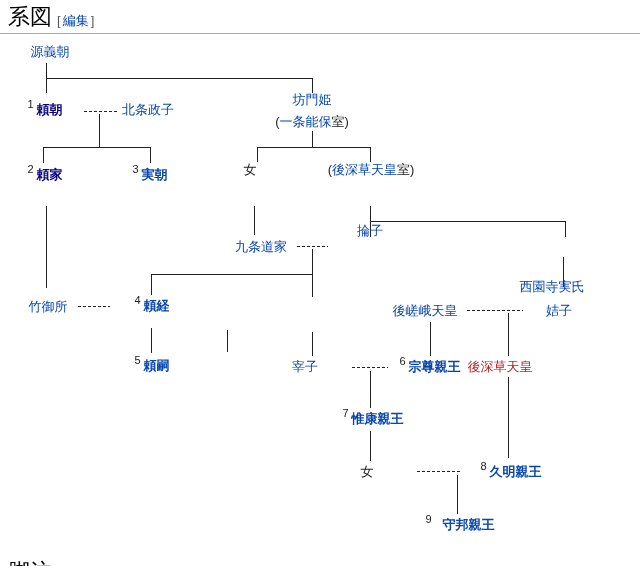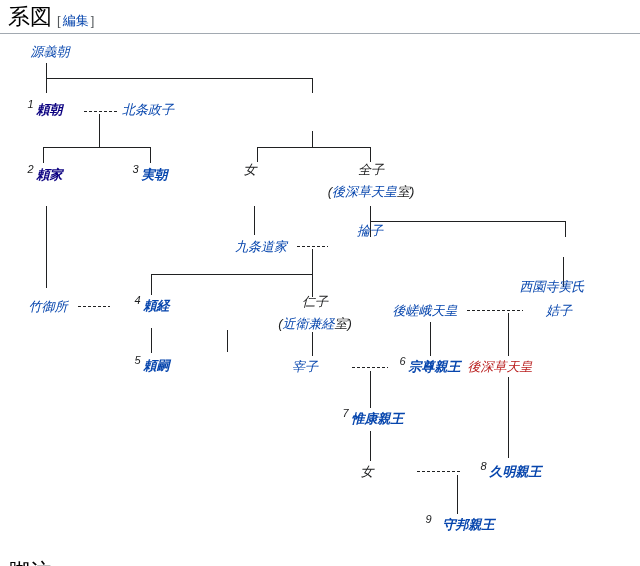--- a/index.html
+++ b/index.html
@@ -18,21 +18,21 @@
     font-family:"Liberation Sans","DejaVu Sans",sans-serif;
   }
   .editsection .bracket{color:#54595d;}
   .editsection a{color:#0645ad;text-decoration:none;padding:0 2px;cursor:pointer;}
   .rule{position:absolute;left:0;top:33px;width:640px;height:0;border-top:1px solid #a2a9b1;}
   .footer-h2{
     position:absolute;left:8px;top:557px;
     font-family:"Liberation Serif","DejaVu Serif",serif;
     font-size:22px;color:#000;font-weight:400;white-space:nowrap;
   }
-  #tree{position:absolute;left:0;top:0;width:638px;height:566px;font-style:italic;}
+  #tree{position:absolute;left:0;top:0;width:638px;height:566px;}
   .node{
     position:absolute;transform:translateX(-50%);
     text-align:center;font-size:13px;line-height:22px;white-space:nowrap;color:#202122;
   }
   .node a{text-decoration:none;cursor:pointer;}
   .node sup.gen{
     font-size:11px;line-height:1;color:#202122;
     vertical-align:6px;margin-right:3px;font-weight:400;
   }
   .edge{position:absolute;}
@@ -94,52 +94,49 @@
       <div class="node" style="left: 50px; top: 41px;">
         <div class="nline"><a style="color: rgb(6, 69, 173);">源義朝</a></div>
       </div>
       <div class="node" style="left: 45px; top: 99px;">
         <div class="nline"><sup class="gen">1</sup><a style="color: rgb(11, 0, 128); font-weight: 700;">頼朝</a></div>
       </div>
       <div class="node" style="left: 148px; top: 99px;">
         <div class="nline"><a style="color: rgb(6, 69, 173);">北条政子</a></div>
       </div>
       <div class="node" style="left: 312px; top: 89px;">
+        <div class="nline"><a style="color: rgb(6, 69, 173);">坊門姫</a></div>
+        <div class="nline"><span style="color: rgb(32, 33, 34);">(</span><a style="color: rgb(6, 69, 173);">一条能保</a><span style="color: rgb(32, 33, 34);">室)</span></div>
       </div>
       <div class="node" style="left: 45px; top: 164px;">
         <div class="nline"><sup class="gen">2</sup><a style="color: rgb(11, 0, 128); font-weight: 700;">頼家</a></div>
       </div>
       <div class="node" style="left: 150px; top: 164px;">
         <div class="nline"><sup class="gen">3</sup><a style="color: rgb(6, 69, 173); font-weight: 700;">実朝</a></div>
       </div>
       <div class="node" style="left: 250px; top: 159px;">
         <div class="nline"><span style="color: rgb(32, 33, 34);">女</span></div>
       </div>
       <div class="node" style="left: 371px; top: 159px;">
-        <div class="nline"><span style="color: rgb(32, 33, 34);">全子</span></div>
         <div class="nline"><span style="color: rgb(32, 33, 34);">(</span><a style="color: rgb(6, 69, 173);">後深草天皇</a><span style="color: rgb(32, 33, 34);">室)</span></div>
       </div>
       <div class="node" style="left: 261px; top: 236px;">
         <div class="nline"><a style="color: rgb(6, 69, 173);">九条道家</a></div>
       </div>
       <div class="node" style="left: 370px; top: 220px;">
         <div class="nline"><a style="color: rgb(6, 69, 173);">掄子</a></div>
       </div>
       <div class="node" style="left: 552px; top: 240px; margin-top: 36px;">
         <div class="nline"><a style="color: rgb(6, 69, 173);">西園寺実氏</a></div>
       </div>
       <div class="node" style="left: 48px; top: 296px;">
         <div class="nline"><a style="color: rgb(6, 69, 173);">竹御所</a></div>
       </div>
       <div class="node" style="left: 152px; top: 295px;">
         <div class="nline"><sup class="gen">4</sup><a style="color: rgb(6, 69, 173); font-weight: 700;">頼経</a></div>
-      </div>
-      <div class="node" style="left: 315px; top: 291px;">
-        <div class="nline"><span style="color: rgb(32, 33, 34);">仁子</span></div>
-        <div class="nline"><span style="color: rgb(32, 33, 34);">(</span><a style="color: rgb(6, 69, 173);">近衛兼経</a><span style="color: rgb(32, 33, 34);">室)</span></div>
       </div>
       <div class="node" style="left: 425px; top: 300px;">
         <div class="nline"><a style="color: rgb(6, 69, 173); margin-top: 22px;">後嵯峨天皇</a></div>
       </div>
       <div class="node" style="left: 559px; top: 300px;">
         <div class="nline"><a style="color: rgb(6, 69, 173);">姞子</a></div>
       </div>
       <div class="node" style="left: 152px; top: 355px;">
         <div class="nline"><sup class="gen">5</sup><a style="color: rgb(6, 69, 173); font-weight: 700;">頼嗣</a></div>
       </div>

